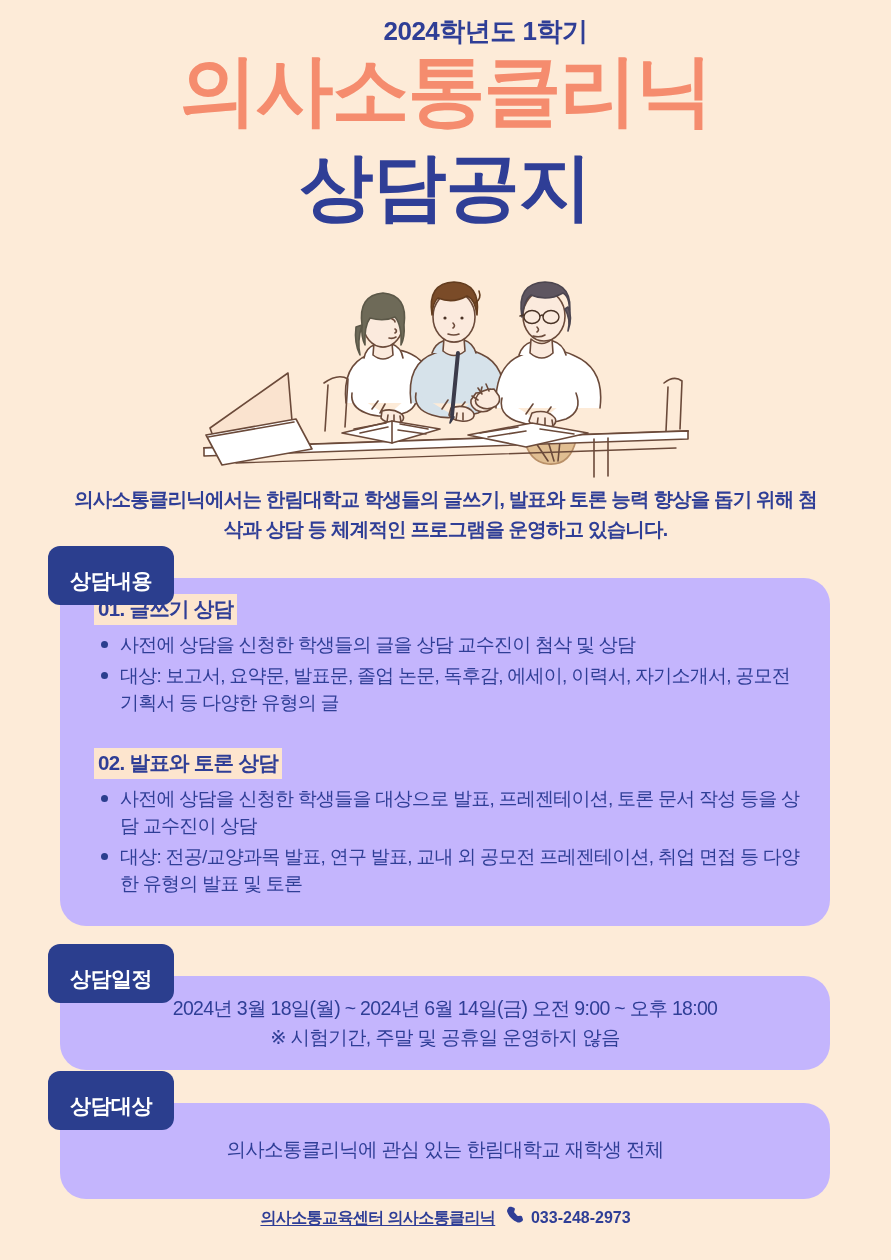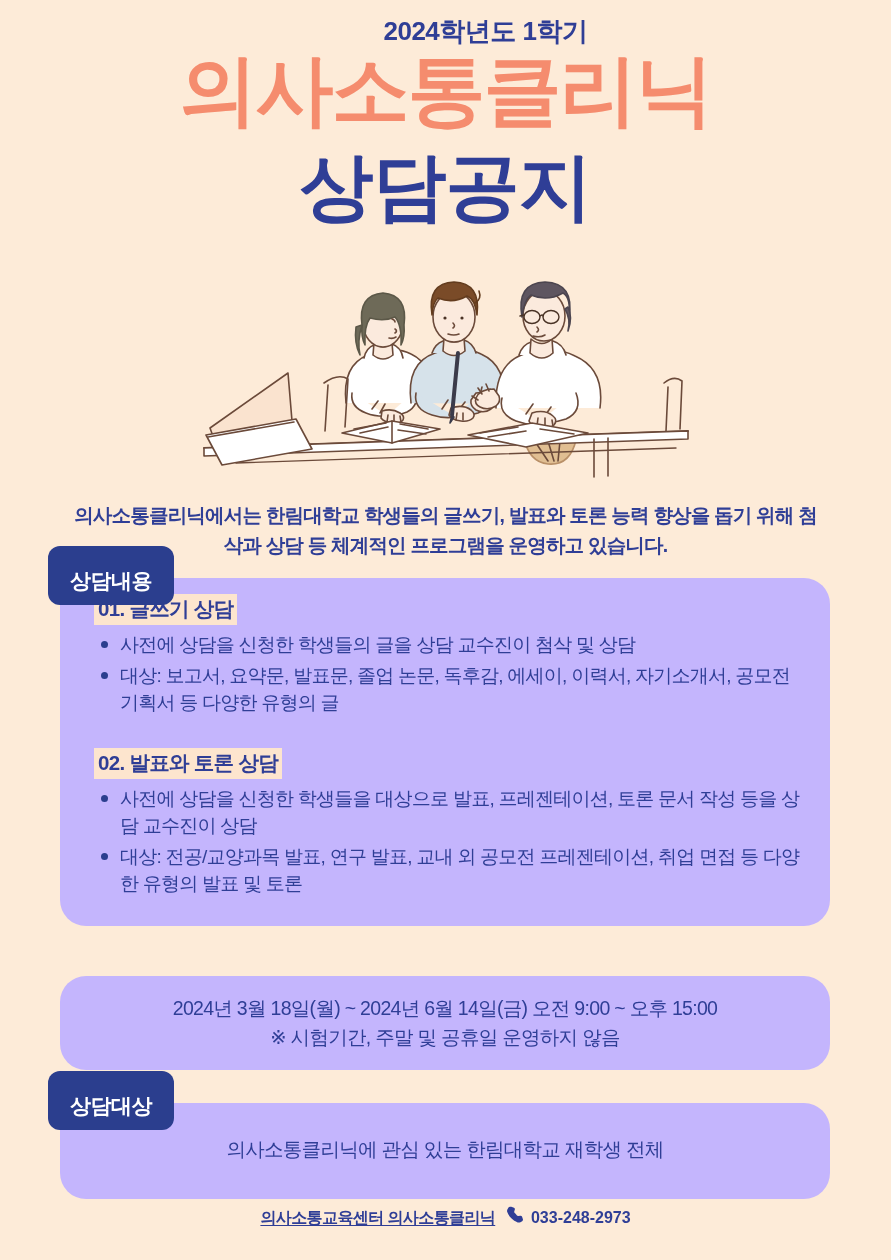--- a/index.html
+++ b/index.html
@@ -76,21 +76,20 @@
     position: absolute;
     top: 484px;
     left: 70px;
     width: 751px;
     text-align: center;
     font-size: 19.5px;
     line-height: 1.55;
     font-weight: bold;
     letter-spacing: -0.8px;
     color: #2F3E96;
-    margin-top: 16px;
   }
 
   
   .badge {
     position: absolute;
     background: #2B3E8E;
     color: #FFFFFF;
     font-size: 21px;
     font-weight: bold;
     letter-spacing: -0.5px;
@@ -331,24 +330,25 @@
     <div class="section" id="section-02">
       <div class="sec-heading">02. 발표와 토론 상담</div>
       <ul class="bullets">
         <li>사전에 상담을 신청한 학생들을 대상으로 발표, 프레젠테이션, 토론 문서 작성 등을 상담 교수진이 상담</li>
         <li>대상: 전공/교양과목 발표, 연구 발표, 교내 외 공모전 프레젠테이션, 취업 면접 등 다양한 유형의 발표 및 토론</li>
       </ul>
     </div>
 
   </div>
 
+  <div class="badge" id="badge-schedule">상담일정</div>
 
   <div class="card" id="card-schedule">
     <div class="card-center-text" id="schedule-text">
-      <div>2024년 3월 18일(월) ~ 2024년 6월 14일(금) 오전 9:00 ~ 오후 15:00</div>
+      <div>2024년 3월 18일(월) ~ 2024년 6월 14일(금) 오전 9:00 ~ 오후 18:00</div>
       <div>※ 시험기간, 주말 및 공휴일 운영하지 않음</div>
     </div>
   </div>
 
   <div class="badge" id="badge-target">상담대상</div>
 
   <div class="card" id="card-target">
     <div class="card-center-text" id="target-text">
       <div>의사소통클리닉에 관심 있는 한림대학교 재학생 전체</div>
     </div>

